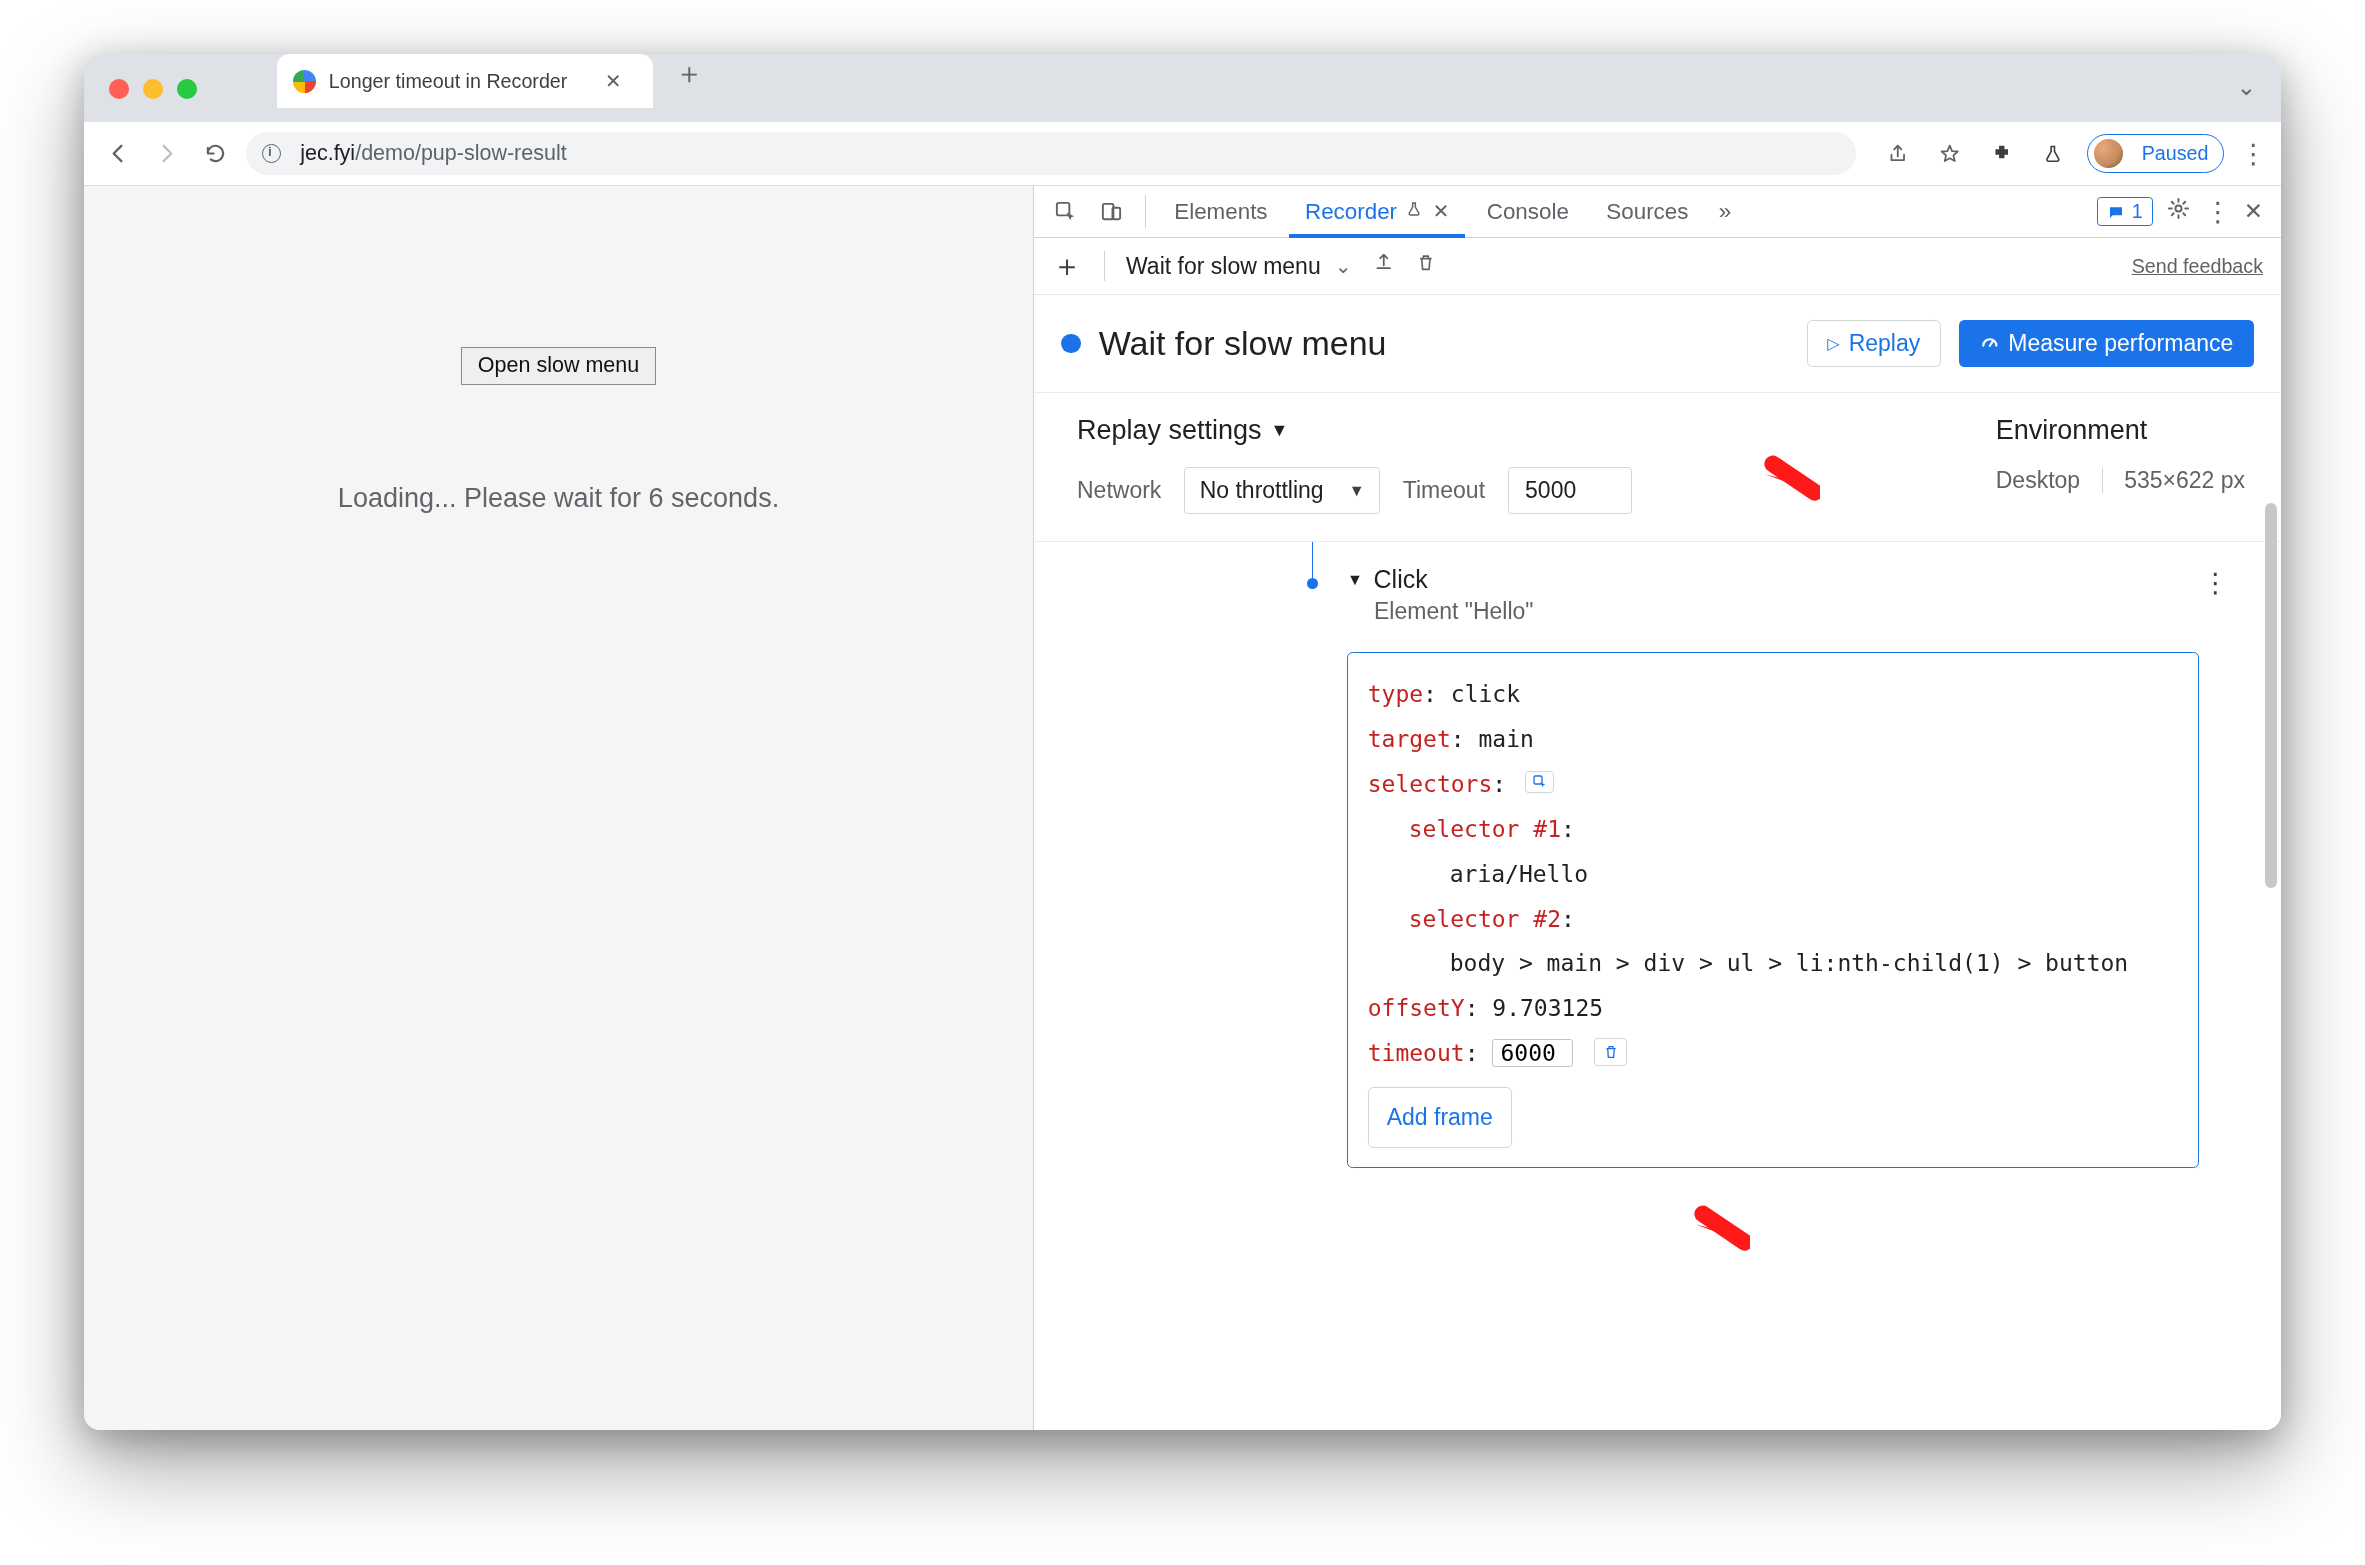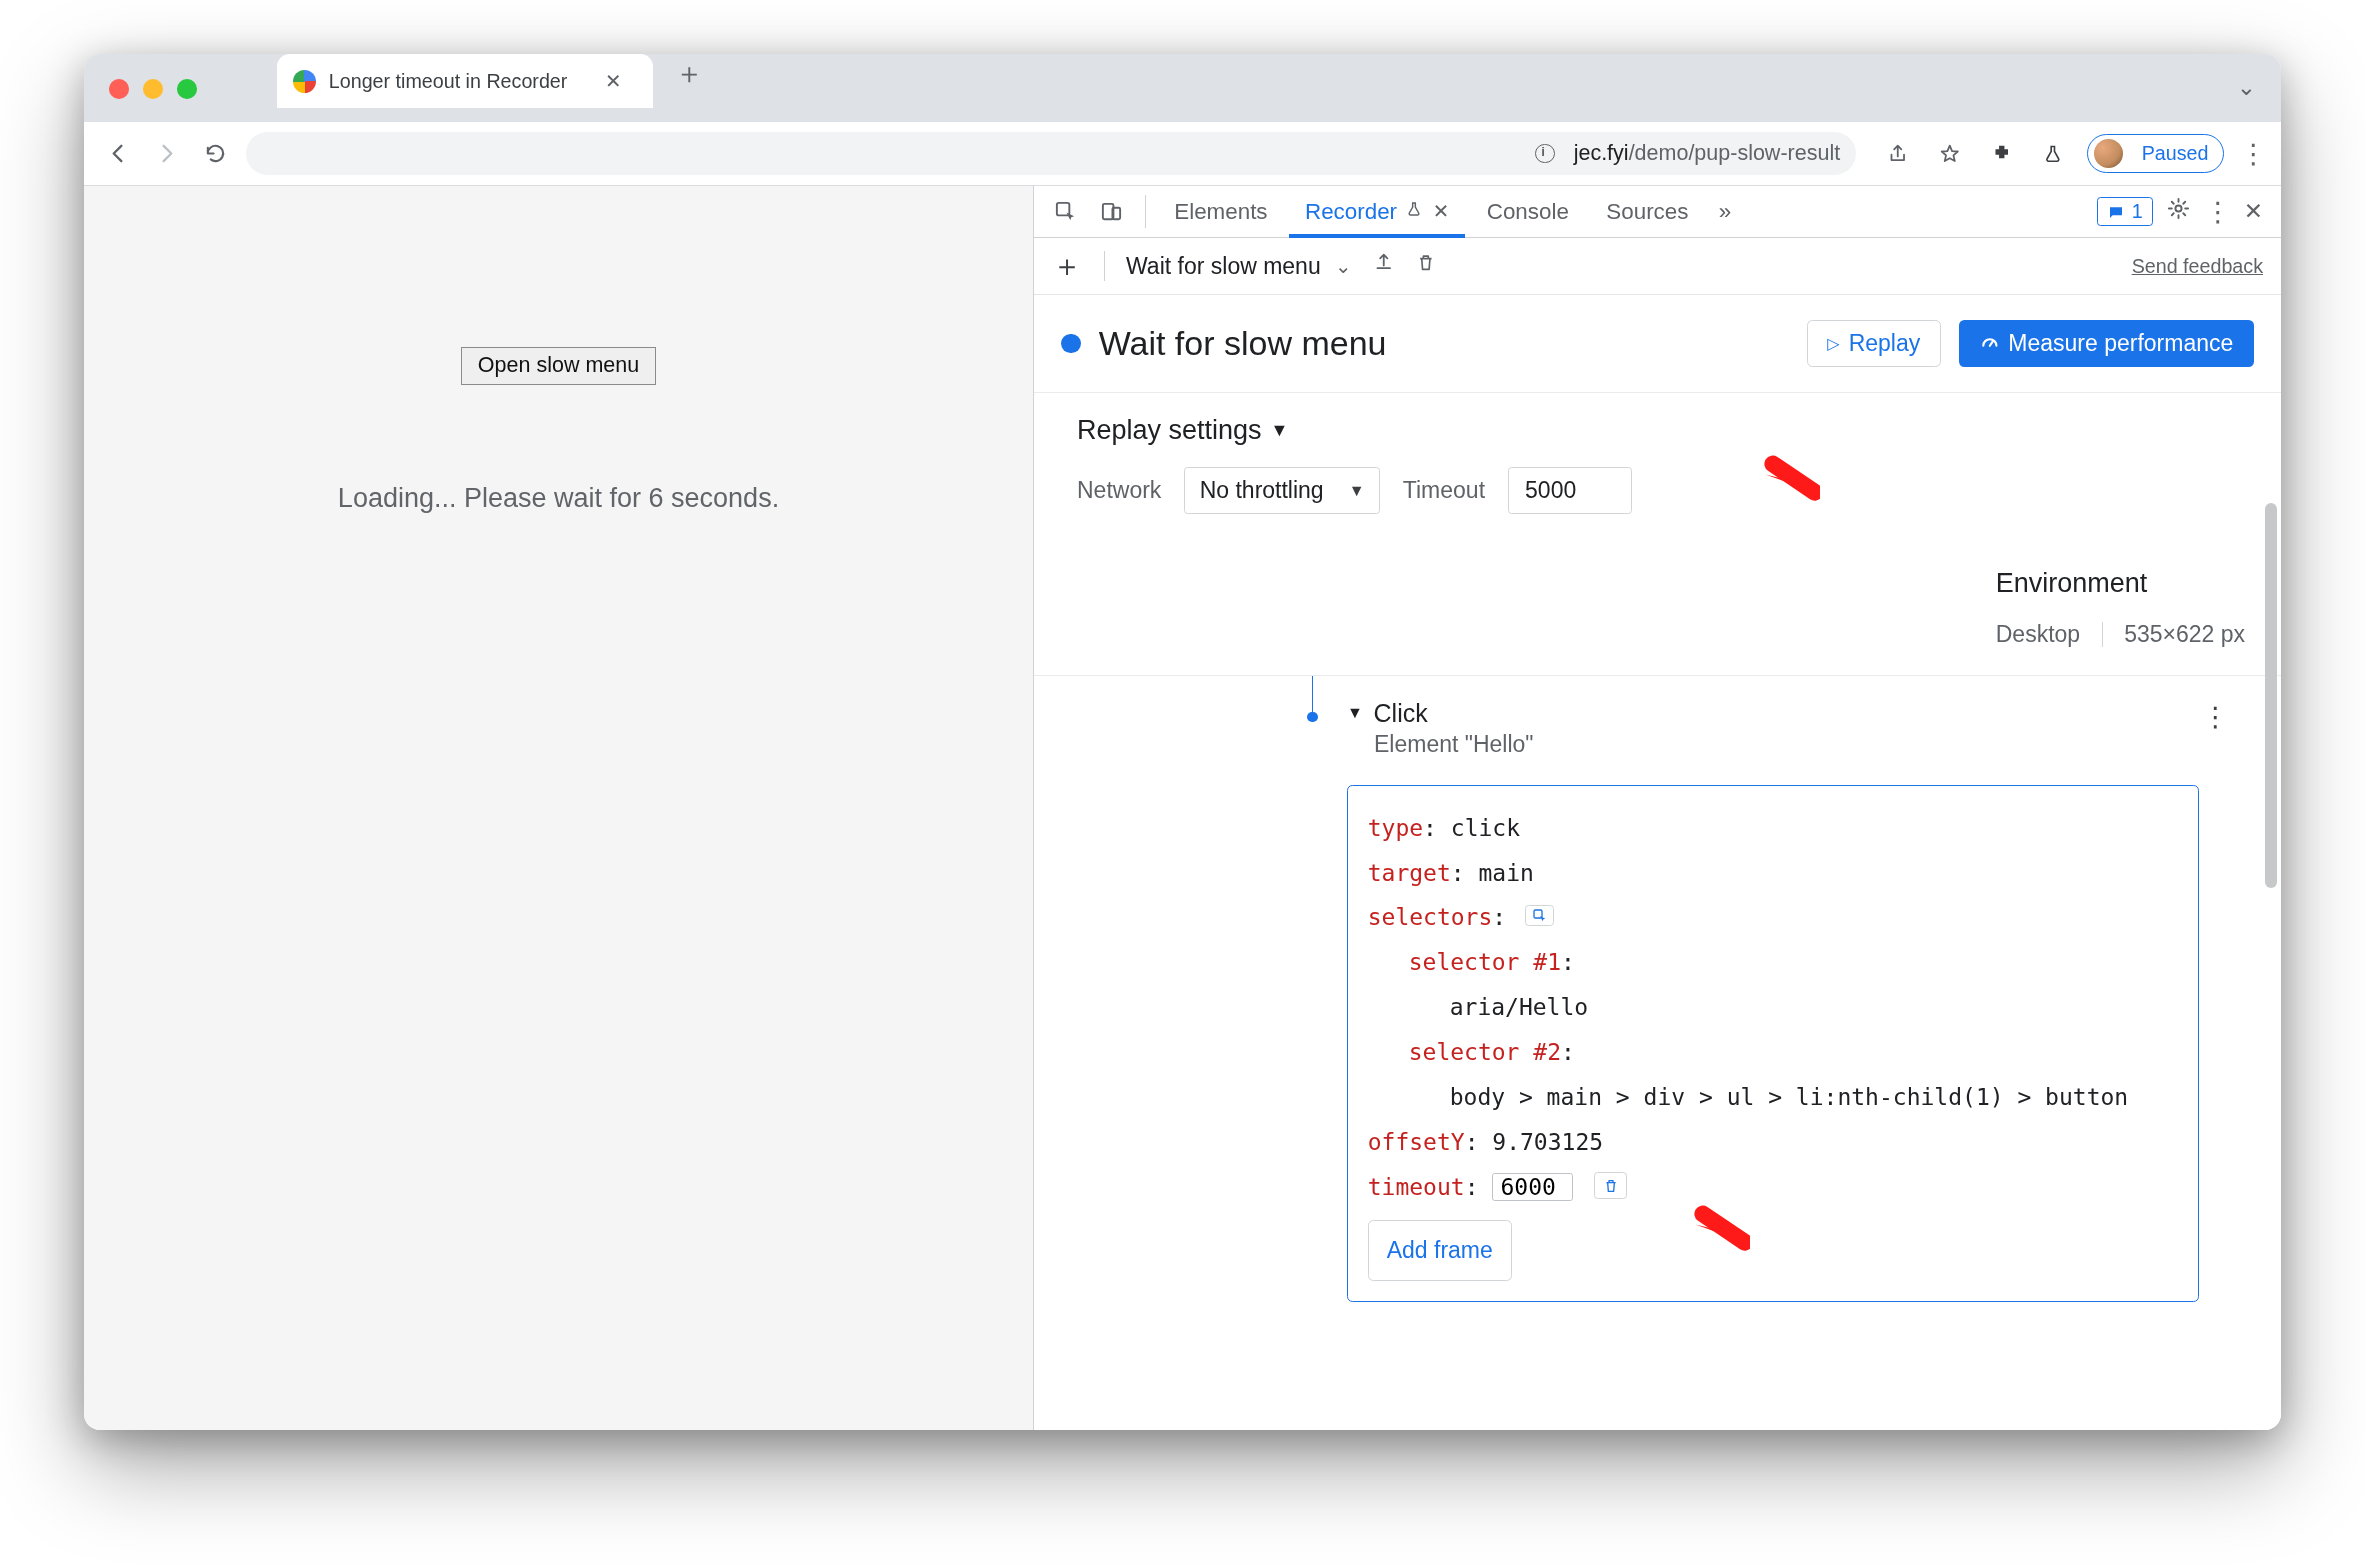--- a/index.html
+++ b/index.html
@@ -77,21 +77,20 @@
     flex: 1;
     height: 43px;
     background: #f1f3f4;
     border-radius: 21.5px;
     display: flex;
     align-items: center;
     padding: 0 16px;
     gap: 19px;
     color: #5f6368;
     font-size: 21.5px;
-    justify-content: flex-end;
   }
   .omnibox .secure { width: 19.7px; height: 19.7px; border: 1.8px solid #5f6368; border-radius: 50%; position: relative; flex: none; }
   .omnibox .secure::after { content:"i"; position:absolute; font-weight: bold; font-size: 13.4px; top: -0.9px; left: 5.4px; }
   .url-host { color: #202124; }
   .url-path { color: #5f6368; }
   .toolbar-right { display: flex; align-items: center; gap: 16px; margin-left: 10.7px; }
   .paused-chip {
     display: inline-flex; align-items: center; gap: 19px;
     border: 1.8px solid #1a73e8; color: #1a73e8;
     border-radius: 21.5px; padding: 3.6px 14.3px 3.6px 5.4px; font-size: 19.7px;
@@ -159,21 +158,21 @@
     display: inline-flex; align-items: center; gap: 9px;
     border-radius: 5.4px; padding: 9px 19.7px; font-size: 23px;
     cursor: pointer; border: 0.9px solid transparent;
   }
   .btn.outline { border-color: #d2d5d8; color: #1a73e8; background: #fff; }
   .btn.primary { background: #1a73e8; color: #fff; }
   .btn .tri { font-size: 16px; }
   .btn .speed { font-size: 19.7px; }
 
   
-  .settings-row { display: flex; padding: 21.5px 36px 27px 43px; gap: 54px; border-bottom: 0.9px solid #e9ebec; flex-direction: column; }
+  .settings-row { display: flex; padding: 21.5px 36px 27px 43px; gap: 54px; border-bottom: 0.9px solid #e9ebec; }
   .settings-col { display: flex; flex-direction: column; gap: 21.5px; }
   .settings-header { font-size: 27px; color: #202124; display: inline-flex; align-items: center; gap: 9px; }
   .settings-header .tw { font-size: 18px; }
   .settings-controls { display: flex; align-items: center; gap: 23px; }
   .lbl { color: #5f6368; font-size: 23px; }
   .select-box { border: 0.9px solid #d2d5d8; border-radius: 3.6px; padding: 9px 14.3px; display: inline-flex; align-items: center; gap: 25px; font-size: 23px; cursor: pointer; }
   .select-box .tw { color: #3c4043; font-size: 16px; }
   .text-input {
     border: 0.9px solid #d2d5d8; border-radius: 3.6px; padding: 9px 16px;
     font-size: 23px; width: 124px; color: #202124; background: #fff;

